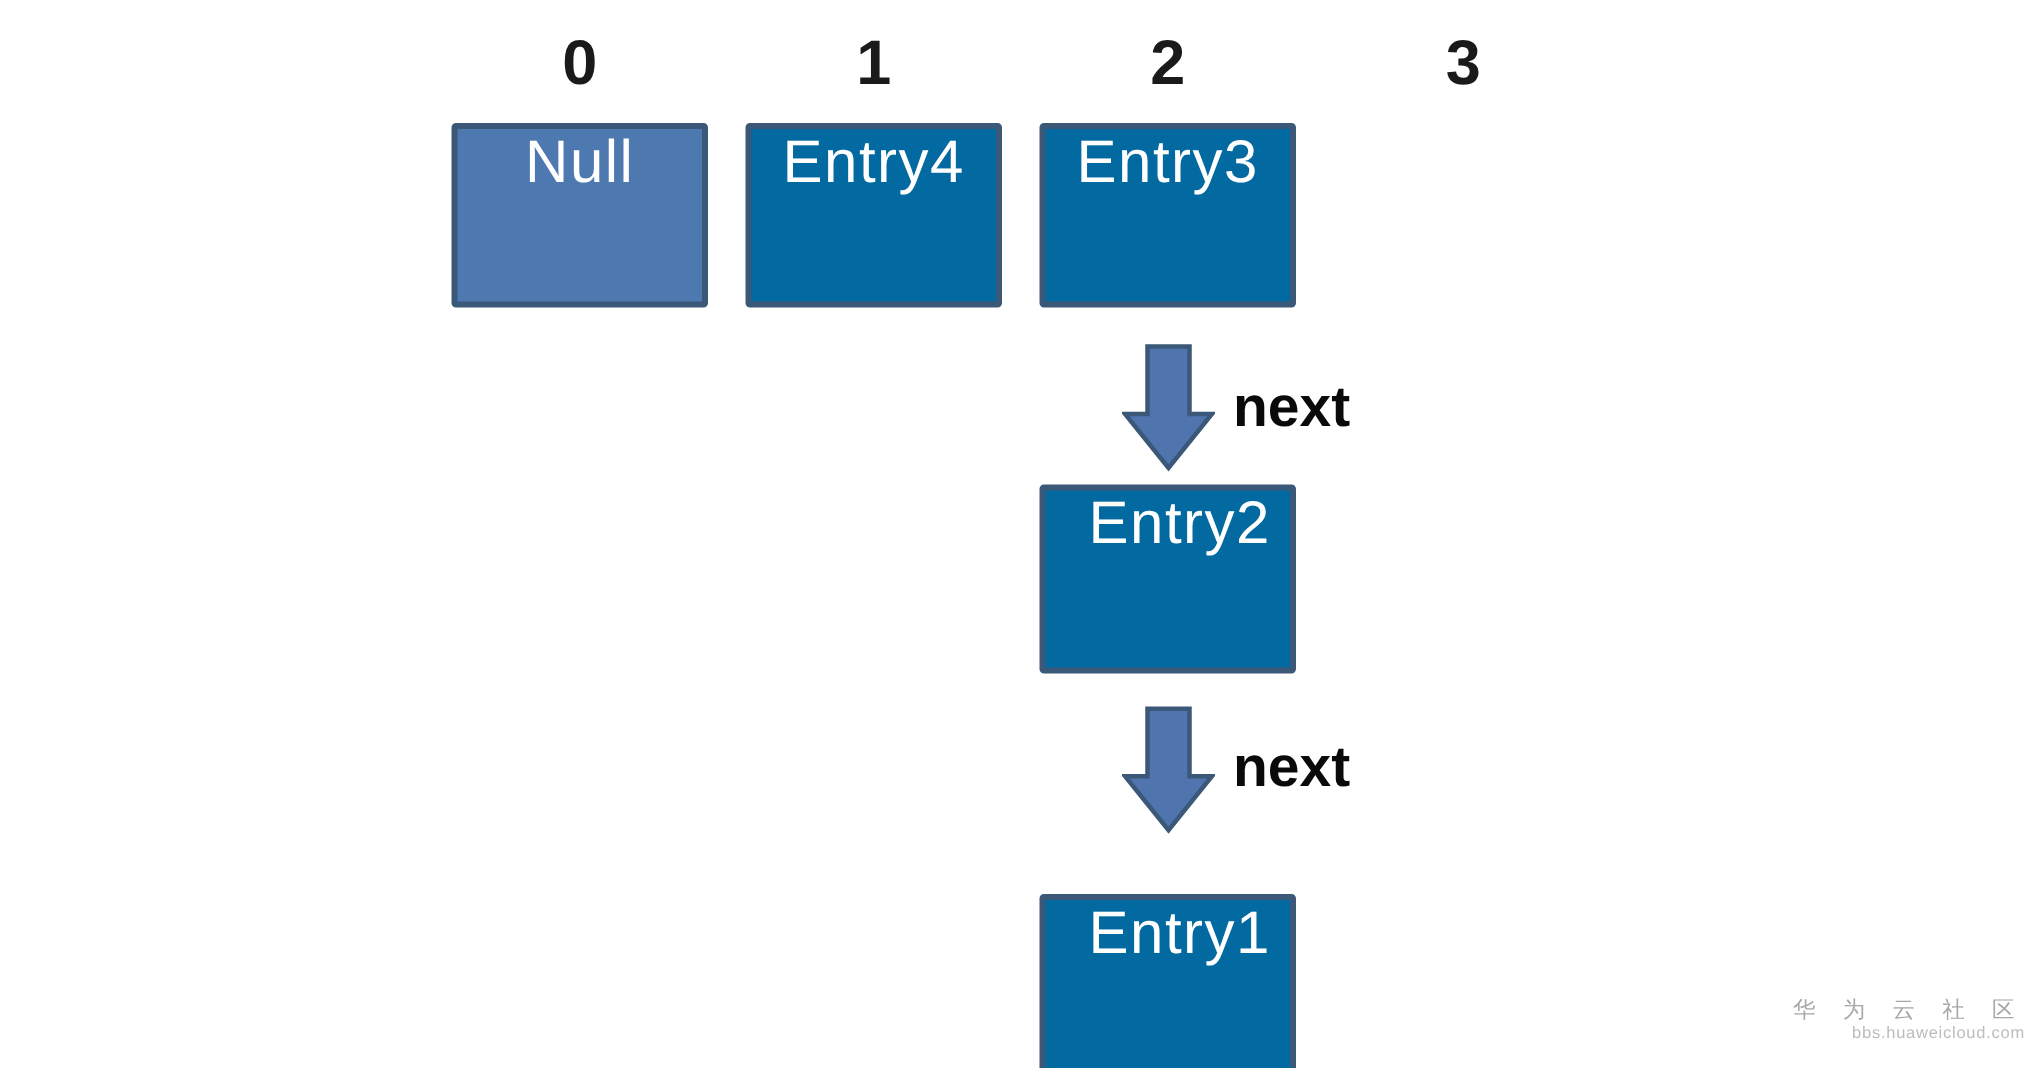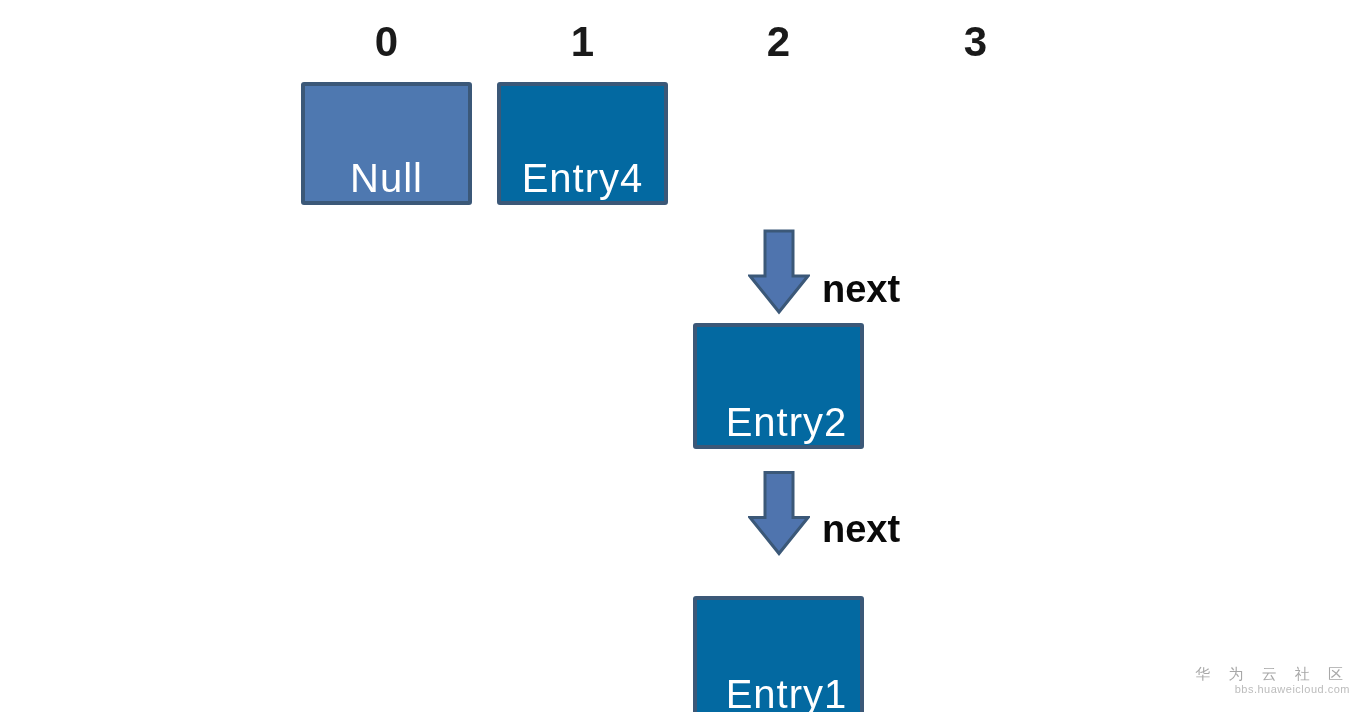--- a/index.html
+++ b/index.html
@@ -31,21 +31,21 @@
     color: #1a1a1a;
   }
   .node {
     box-sizing: border-box;
     width: 171px;
     height: 123px;
     margin-top: 12px;
     border: 4px solid #3b5878;
     border-radius: 3px;
     display: flex;
-    align-items: flex-end;
+    align-items: flex-start;
     justify-content: center;
     color: #ffffff;
     font-size: 40px;
     letter-spacing: 1px;
   }
   .node-entry { background: #0369a1; }
   .node-null  { background: #4e78b0; }
   
   .chain-node { position: absolute; left: 693px; margin-top: 0; padding-left: 16px; }
   .chain-node-0 { top: 323px; height: 126px; }
@@ -55,21 +55,20 @@
   .next-arrow-0 { top: 229px; height: 86px; }
   .next-arrow-1 { top: 469px; height: 89px; }
   .next-arrow svg { display: block; width: 100%; height: 100%; }
   .next-label {
     position: absolute;
     left: 822px;
     font-size: 38px;
     font-weight: 600;
     color: #0a0a0a;
     line-height: 44px;
-    margin-top: 17px;
   }
   .next-label-0 { top: 250px; }
   .next-label-1 { top: 490px; }
   
   .watermark {
     position: absolute;
     right: 10px;
     top: 664px;
     text-align: right;
   }
@@ -103,20 +102,23 @@
 
   <div class="bucket bucket-1">
     <span class="bucket-index">1</span>
     <div class="node node-entry">
       <span>Entry4</span>
     </div>
   </div>
 
   <div class="bucket bucket-2">
     <span class="bucket-index">2</span>
+    <div class="node node-entry">
+      <span>Entry3</span>
+    </div>
   </div>
 
   <div class="bucket bucket-3">
     <span class="bucket-index">3</span>
   </div>
 
   <div class="next-arrow next-arrow-0">
     <svg viewBox="0 0 62 86" xmlns="http://www.w3.org/2000/svg" aria-hidden="true">
       <polygon points="17,2 45,2 45,47 60,47 31,83 2,47 17,47" fill="#4f74ae" stroke="#3b5878" stroke-width="3" stroke-linejoin="miter"></polygon>
     </svg>

